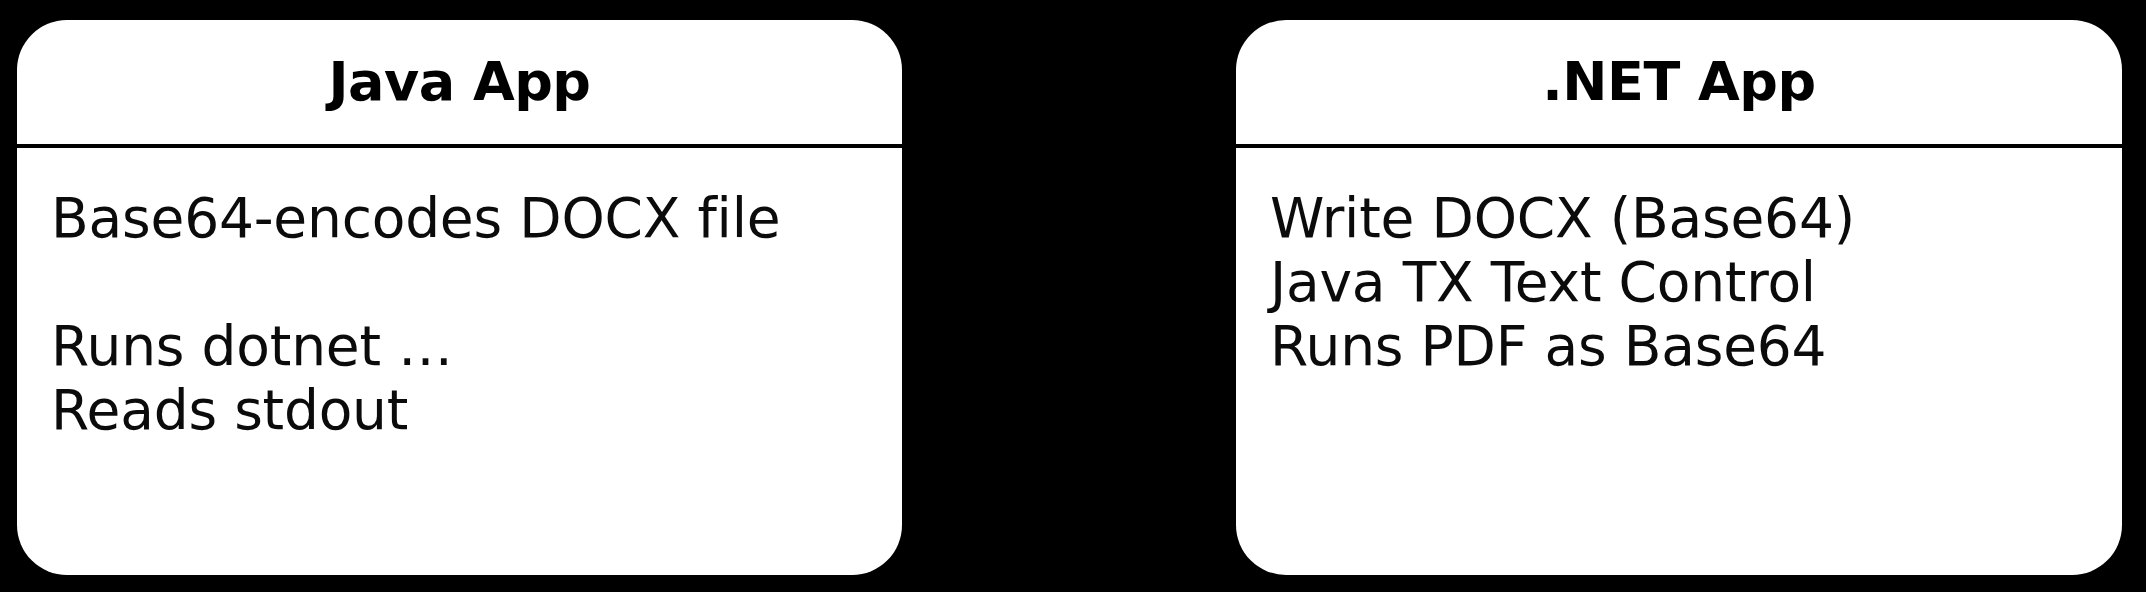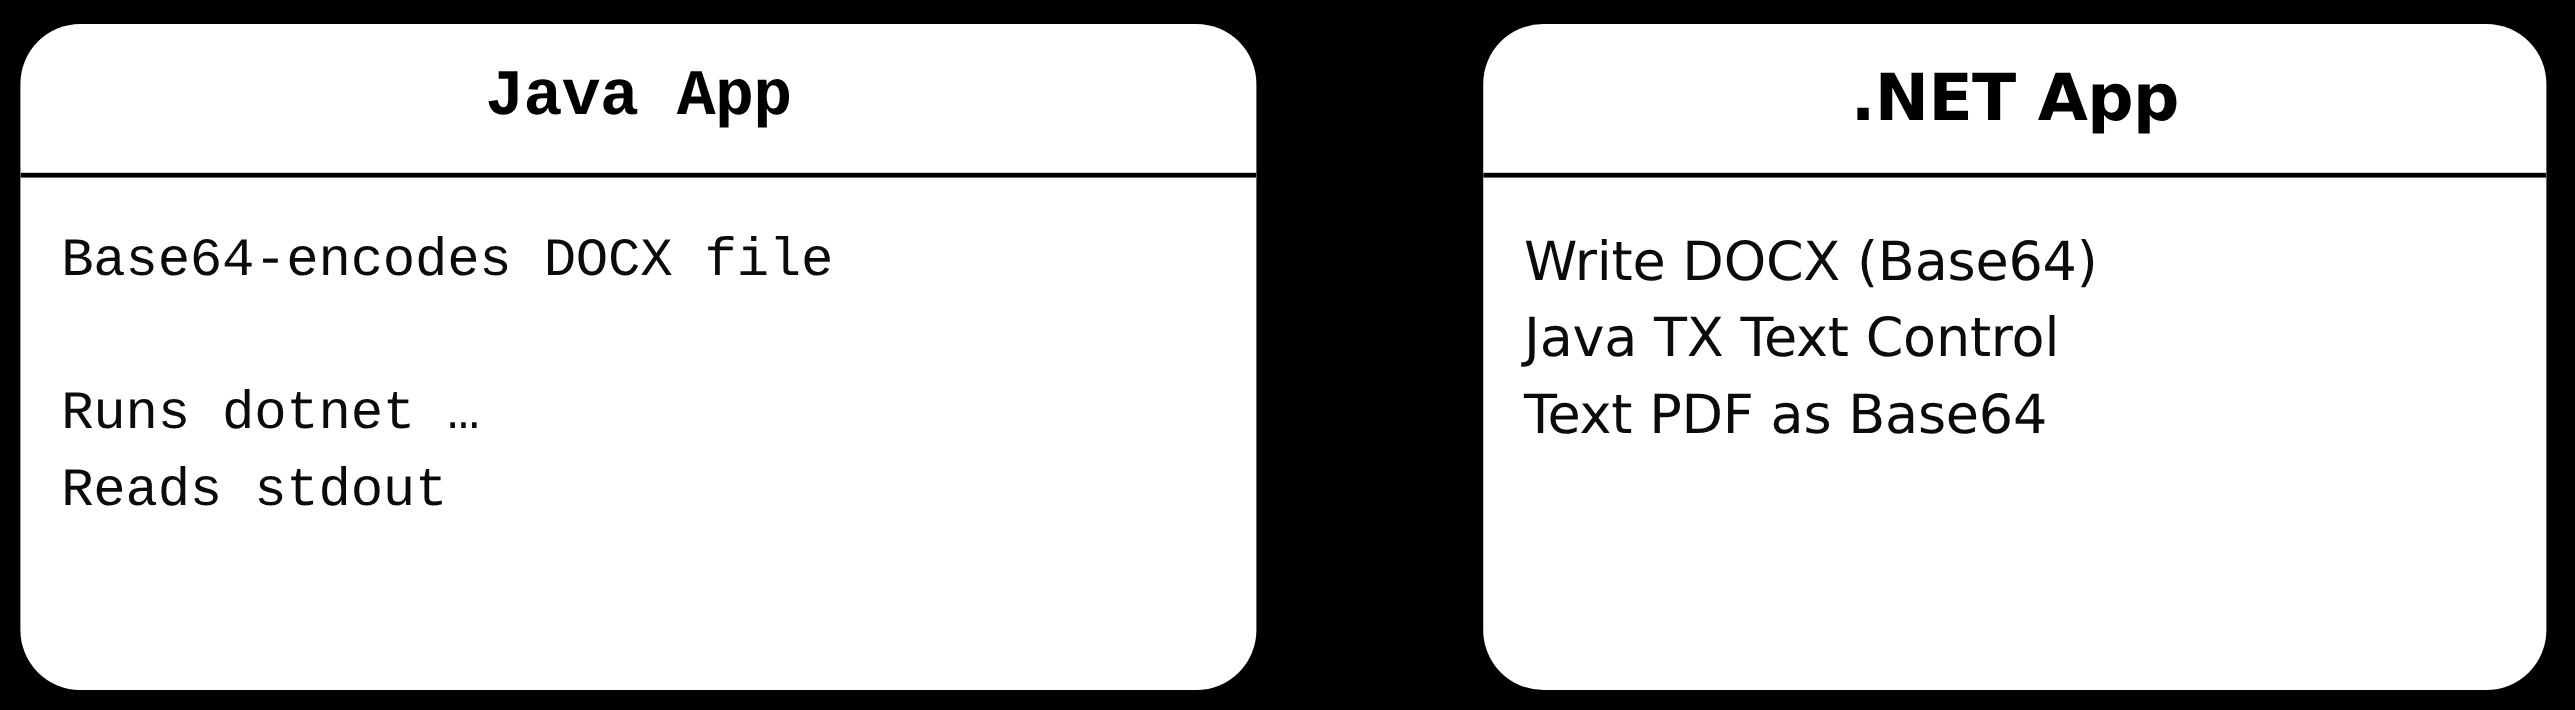--- a/index.html
+++ b/index.html
@@ -28,22 +28,21 @@
     background: #ffffff;
     border-radius: 50px;
     box-sizing: border-box;
     overflow: hidden;
     display: flex;
     flex-direction: column;
   }
 
   #card-java {
     left: 17px;
-    width: 1030px;
-    font-family: Liberation Mono, monospace;
+    width: 885px;
   }
 
   #card-dotnet {
     left: 1236px;
     width: 886px;
   }
 
   .card-header {
     height: 128px;
     flex: 0 0 128px;
@@ -64,21 +63,21 @@
     white-space: nowrap;
   }
 
   .card-body {
     flex: 1 1 auto;
     padding: 38px 34px 0 34px;
     box-sizing: border-box;
   }
 
   .body-line {
-    font-size: 45px;
+    font-size: 55px;
     font-weight: normal;
     color: #000000;
     line-height: 64px;
     height: 64px;
     color: #0b0b0b;
     white-space: nowrap;
     letter-spacing: -0.2px;
   }
 
   .body-line.spacer {
@@ -102,17 +101,17 @@
     </div>
   </div>
 
   <div class="card" id="card-dotnet">
     <div class="card-header">
       <div class="card-title">.NET App</div>
     </div>
     <div class="card-body">
       <div class="body-line">Write DOCX (Base64)</div>
       <div class="body-line">Java TX Text Control</div>
-      <div class="body-line">Text PDF as Base64</div>
+      <div class="body-line">Runs PDF as Base64</div>
     </div>
   </div>
 
 </div>
 
 </body></html>

